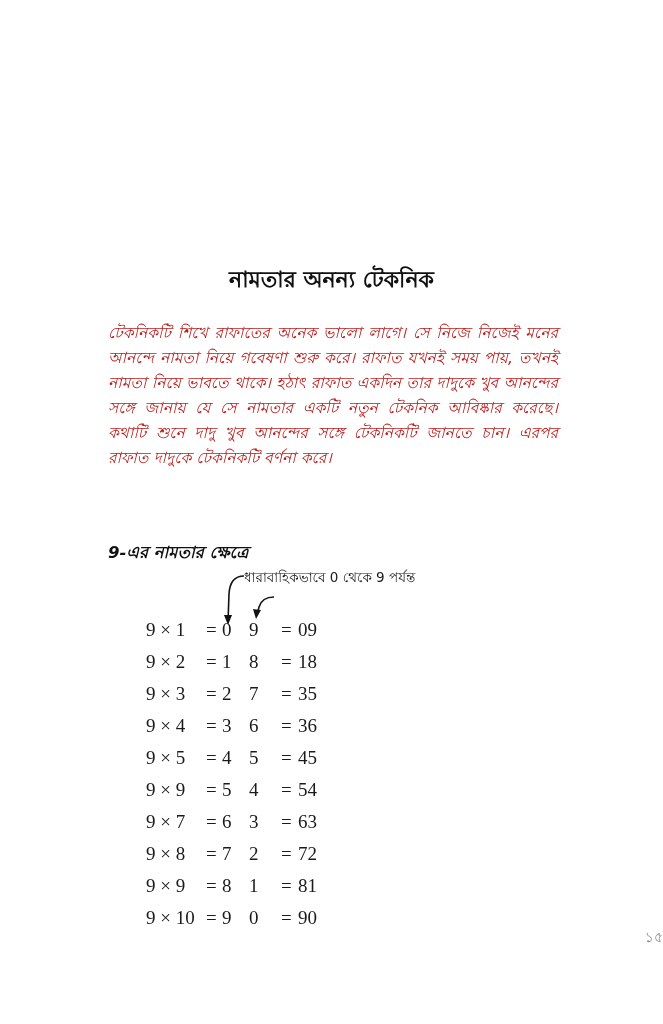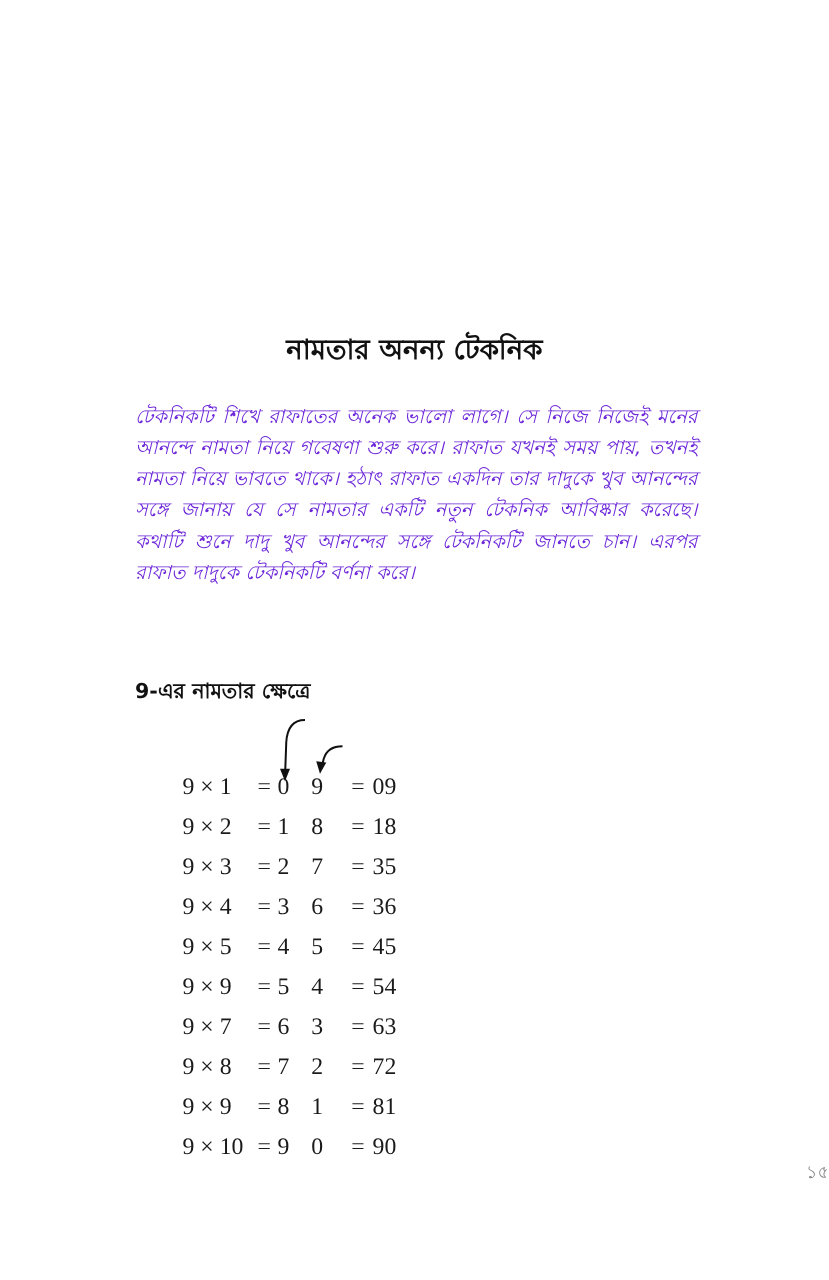--- a/index.html
+++ b/index.html
@@ -5,30 +5,30 @@
   html, body { margin: 0; padding: 0; background: #ffffff; }
   body { width: 663px; height: 1024px; position: relative; overflow: hidden; color: #111; }
   .page { position: absolute; left: 0; top: 4px; width: 663px; height: 1024px; padding-left: 27px; }
   .title {
     position: absolute; left: 0; top: 258px; width: 663px; text-align: center;
     font-family: "DejaVu Sans", sans-serif; font-weight: bold; font-size: 22px; color: #111;
   }
   .italic-para {
     position: absolute; left: 108px; top: 317px; width: 450px;
     font-family: "DejaVu Sans", sans-serif; font-style: italic; font-size: 15.5px;
-    line-height: 25px; text-align: justify; color: #6d28d9;
+    line-height: 25px; text-align: justify; color: #b91c1c;
   }
   .normal-para {
     position: absolute; left: 108px; top: 466px; width: 450px;
     font-family: "DejaVu Sans", sans-serif; font-size: 16.5px;
     line-height: 28px; text-align: justify; color: #1a1a1a;
   }
   .section-heading {
     position: absolute; left: 108px; top: 536px;
-    font-family: "DejaVu Sans", sans-serif; font-weight: bold; font-size: 16.5px; color: #111;
+    font-family: "DejaVu Sans", sans-serif; font-weight: bold; font-size: 16.5px; color: #111; font-style: italic;
   }
   .annot {
     position: absolute; font-family: "DejaVu Sans", sans-serif; font-size: 13.5px; color: #1a1a1a;
     white-space: nowrap;
   }
   .annot-1 { left: 244px; top: 563px; }
   .annot-2 { left: 274px; top: 584px; }
   svg.arrows { position: absolute; left: 0; top: 0; width: 663px; height: 1024px; pointer-events: none; }
   .table {
     position: absolute; left: 146px; top: 615px;
@@ -52,20 +52,21 @@
 
 <div class="page">
 
   <div class="title">নামতার অনন্য টেকনিক</div>
 
   <div class="italic-para">টেকনিকটি শিখে রাফাতের অনেক ভালো লাগে। সে নিজে নিজেই মনের আনন্দে নামতা নিয়ে গবেষণা শুরু করে। রাফাত যখনই সময় পায়, তখনই নামতা নিয়ে ভাবতে থাকে। হঠাৎ রাফাত একদিন তার দাদুকে খুব আনন্দের সঙ্গে জানায় যে সে নামতার একটি নতুন টেকনিক আবিষ্কার করেছে। কথাটি শুনে দাদু খুব আনন্দের সঙ্গে টেকনিকটি জানতে চান। এরপর রাফাত দাদুকে টেকনিকটি বর্ণনা করে।</div>
 
 
   <div class="section-heading">9-এর নামতার ক্ষেত্রে</div>
 
+  <div class="annot annot-1">ধারাবাহিকভাবে 0 থেকে 9 পর্যন্ত</div>
 
   <svg class="arrows" viewBox="0 0 663 1024">
     <defs>
       <marker id="ah" markerWidth="8" markerHeight="8" refX="4" refY="7" orient="auto" markerUnits="userSpaceOnUse">
         <path d="M0,0 L4,8 L8,0 L4,3 Z" fill="#111"></path>
       </marker>
     </defs>
     <g>
       <path d="M244,572 Q230,572 229,590 L228,618" stroke="#111" stroke-width="1.6" fill="none"></path>
       <path d="M224,611 L228,621 L232,611 Z" fill="#111"></path>

